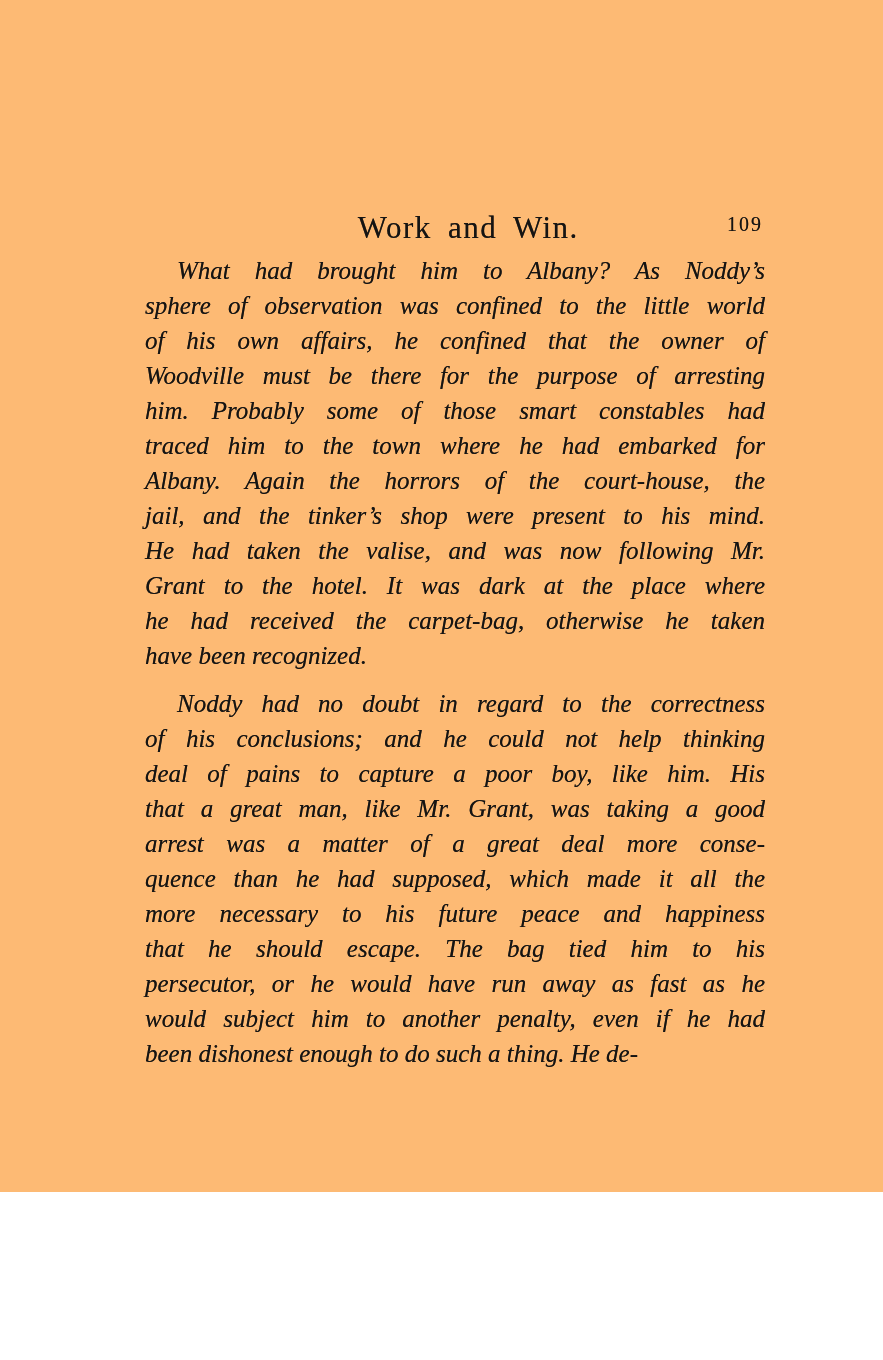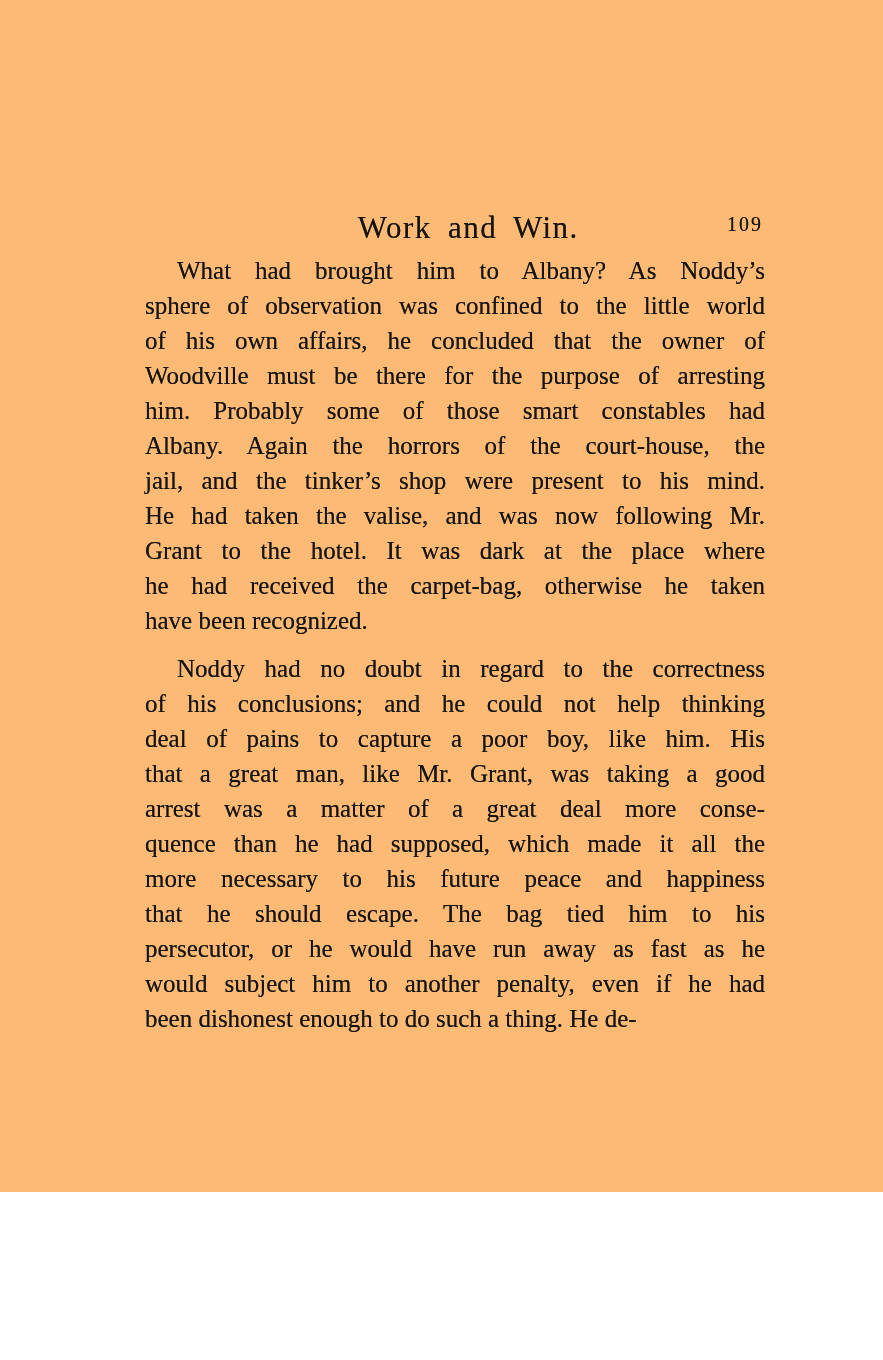--- a/index.html
+++ b/index.html
@@ -54,20 +54,21 @@
     font-size: 25px;
     line-height: 35px;
     text-shadow: 0 0 0.45px rgba(20,20,20,0.7);
   }
   .paragraph + .paragraph {
     margin-top: 13px;
   }
   .line {
     text-align: justify;
     text-align-last: justify;
+    font-style: italic;
   }
   .paragraph .line:first-child {
     text-indent: 32px;
   }
   .paragraph .line.last {
     text-align-last: left;
   }
 </style>
 </head>
 <body>
@@ -75,23 +76,24 @@
 <div class="page">
   <div class="page-header">
     <div class="running-title">Work and Win.</div>
     <div class="page-number">109</div>
   </div>
 
   <div class="page-text">
     <div class="paragraph">
         <div class="line">What had brought him to Albany?  As Noddy’s</div>
         <div class="line">sphere of observation was confined to the little world</div>
-        <div class="line">of his own affairs, he concluded that the owner of</div>
+        <div class="line">of his own affairs, he confined that the owner of</div>
         <div class="line">Woodville must be there for the purpose of arresting</div>
         <div class="line">him.  Probably some of those smart constables had</div>
+        <div class="line">traced him to the town where he had embarked for</div>
         <div class="line">Albany.  Again the horrors of the court-house, the</div>
         <div class="line">jail, and the tinker’s shop were present to his mind.</div>
         <div class="line">He had taken the valise, and was now following Mr.</div>
         <div class="line">Grant to the hotel.  It was dark at the place where</div>
         <div class="line">he had received the carpet-bag, otherwise he taken</div>
         <div class="line last">have been recognized.</div>
       </div>
     <div class="paragraph">
         <div class="line">Noddy had no doubt in regard to the correctness</div>
         <div class="line">of his conclusions; and he could not help thinking</div>

